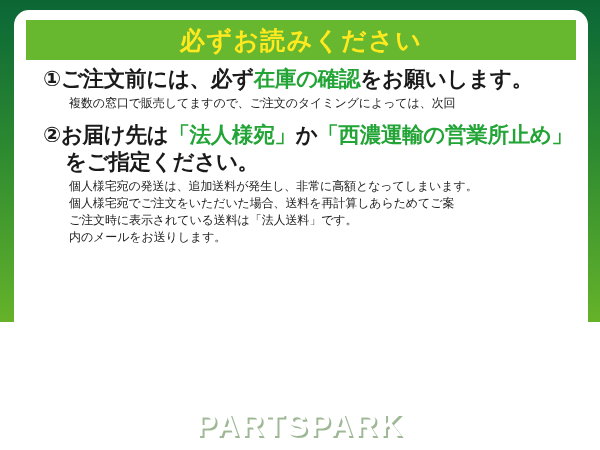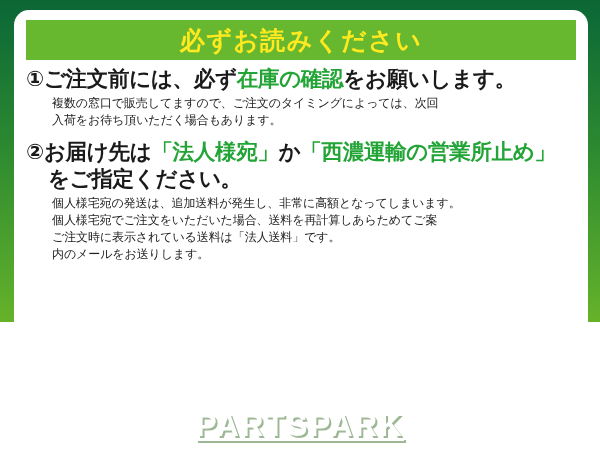--- a/index.html
+++ b/index.html
@@ -57,20 +57,21 @@
     font-size: 25px;
     font-weight: bold;
     letter-spacing: 1.5px;
     line-height: 1;
     white-space: nowrap;
   }
 
   
   #notice-list {
     margin-top: 6px;
+    margin-left: 17px;
   }
   .notice-item {
     margin-bottom: 2px;
   }
   .notice-heading {
     color: #1a1a1a;
     font-size: 21.5px;
     font-weight: bold;
     line-height: 1.28;
     letter-spacing: -0.3px;
@@ -116,41 +117,39 @@
     justify-content: center;
   }
   #footer-brand-text {
     color: #ffffff;
     font-size: 31px;
     font-weight: bold;
     letter-spacing: 2.2px;
     line-height: 1;
     text-shadow: 2px 2px 0 rgba(40, 95, 20, 0.45);
     white-space: nowrap;
-    text-decoration: underline;
   }
 </style>
 </head>
 <body>
 
 <div id="notice-panel">
 
   <div id="notice-card">
 
     <div id="header-banner">
       <div id="header-banner-title">必ずお読みください</div>
     </div>
 
     <div id="notice-list">
 
       <div class="notice-item" id="notice-item-1">
         <div class="notice-heading"><span class="marker">①</span><span>ご注文前には、必ず</span><span class="hl">在庫の確認</span><span>をお願いします。</span></div>
         <div class="notice-body">
           <span class="body-line">複数の窓口で販売してますので、ご注文のタイミングによっては、次回</span>
-          <span class="body-line">入荷をお待ち頂いただく場合もあります。</span>
         </div>
       </div>
 
       <div class="notice-item" id="notice-item-2">
         <div class="notice-heading"><span class="marker">②</span><span>お届け先は</span><span class="hl">「法人様宛」</span><span>か</span><span class="hl">「西濃運輸の営業所止め」</span><span class="line2">をご指定ください。</span></div>
         <div class="notice-body">
           <span class="body-line">個人様宅宛の発送は、追加送料が発生し、非常に高額となってしまいます。</span>
           <span class="body-line">個人様宅宛でご注文をいただいた場合、送料を再計算しあらためてご案</span>
           <span class="body-line">ご注文時に表示されている送料は「法人送料」です。</span>
           <span class="body-line">内のメールをお送りします。</span>

